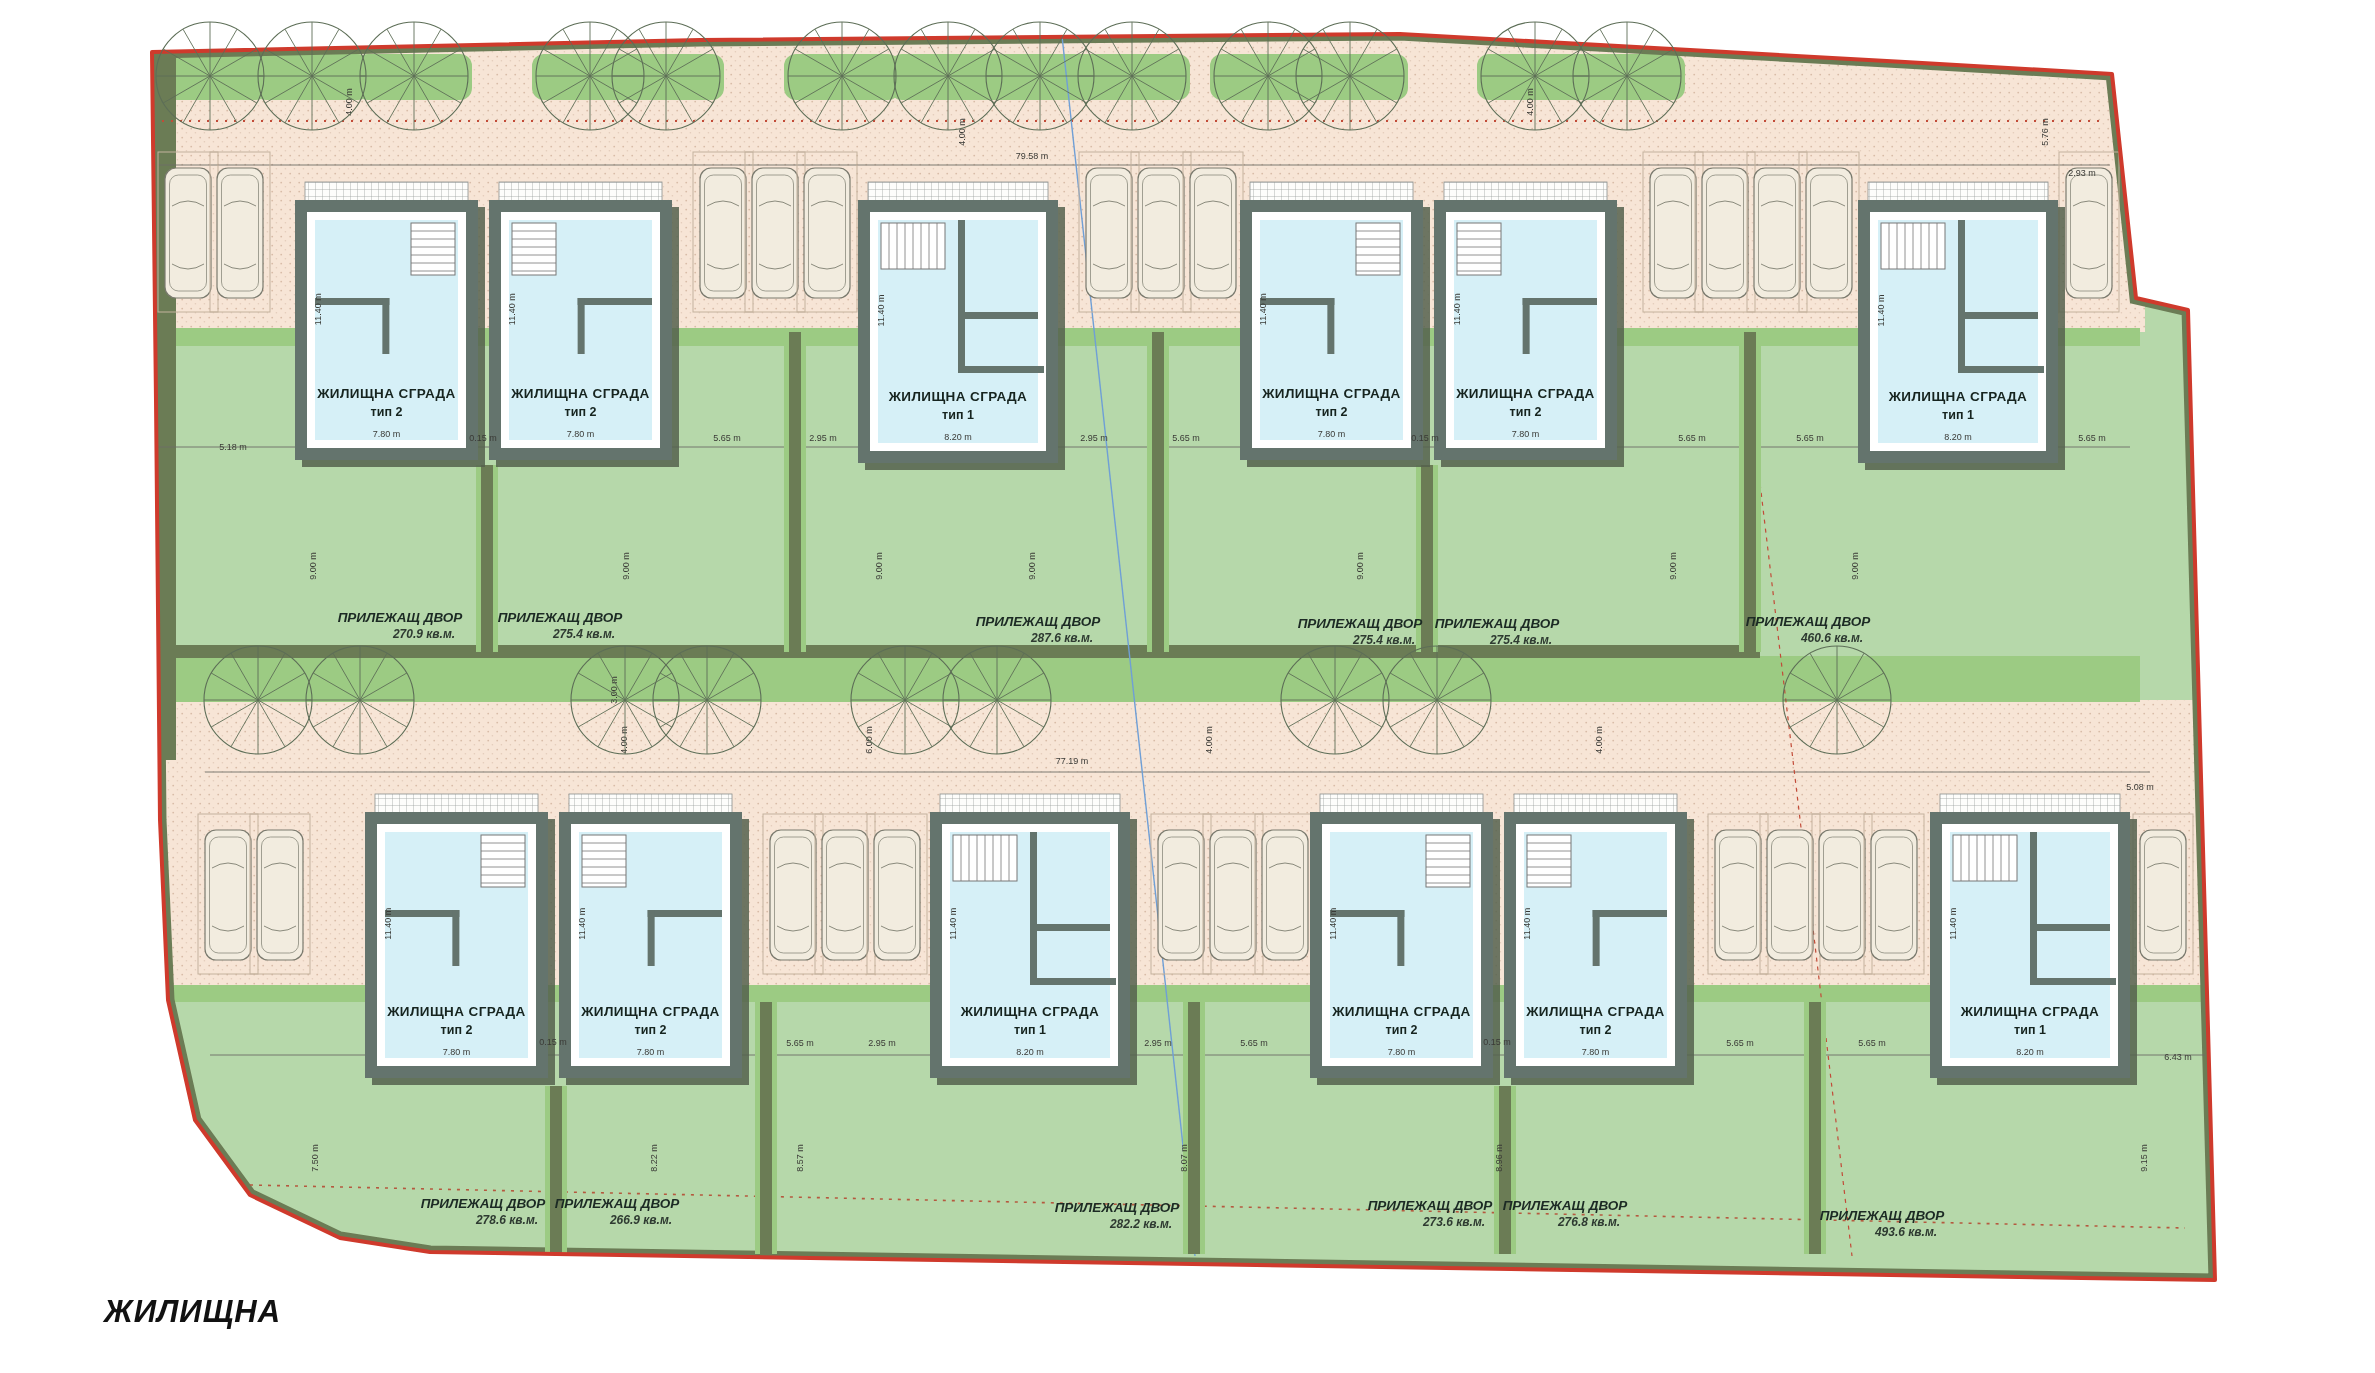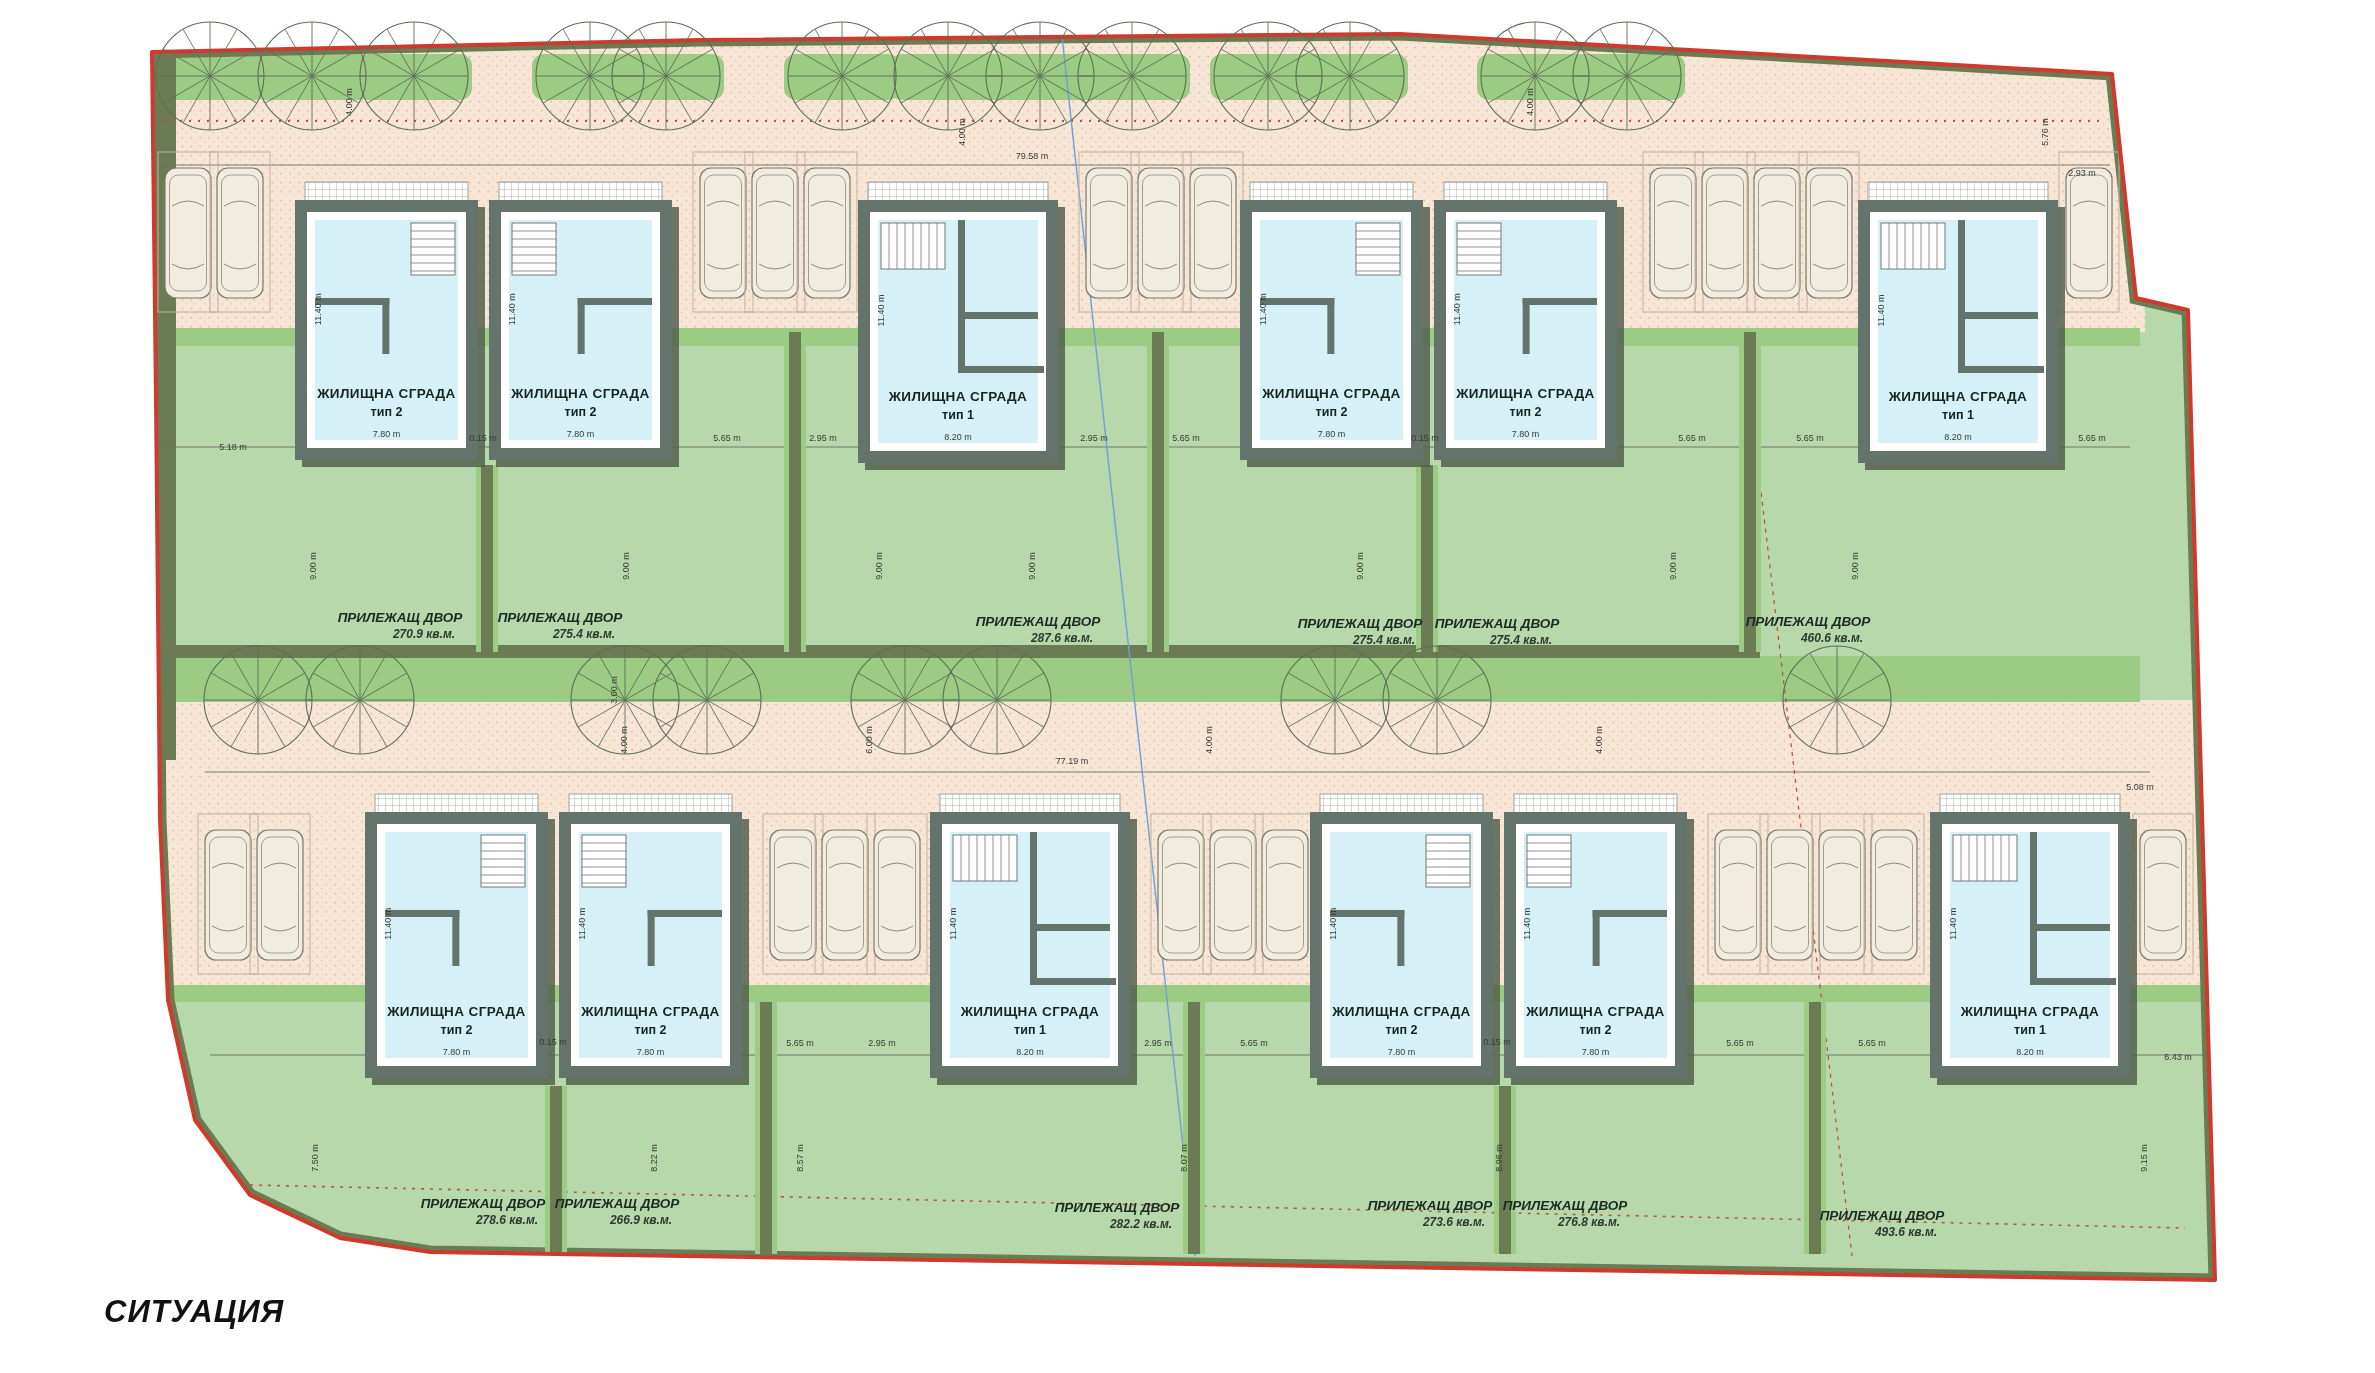--- a/index.html
+++ b/index.html
@@ -481,14 +481,14 @@
       <use href="#tree" x="258" y="700"></use>
       <use href="#tree" x="360" y="700"></use>
       <use href="#tree" x="625" y="700"></use>
       <use href="#tree" x="707" y="700"></use>
       <use href="#tree" x="905" y="700"></use>
       <use href="#tree" x="997" y="700"></use>
       <use href="#tree" x="1335" y="700"></use>
       <use href="#tree" x="1437" y="700"></use>
       <use href="#tree" x="1837" y="700"></use>
     </svg>
-  <div class="plan-title">СИТУАЦИЯ</div>
+  <div class="plan-title">ЖИЛИЩНА</div>
 </div>
 
 </body></html>

